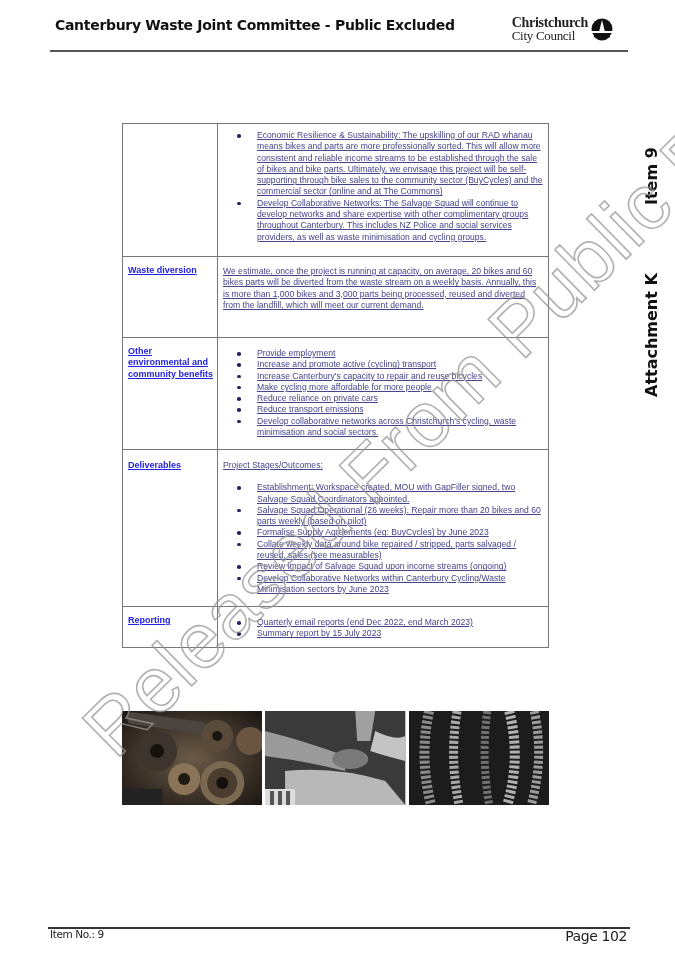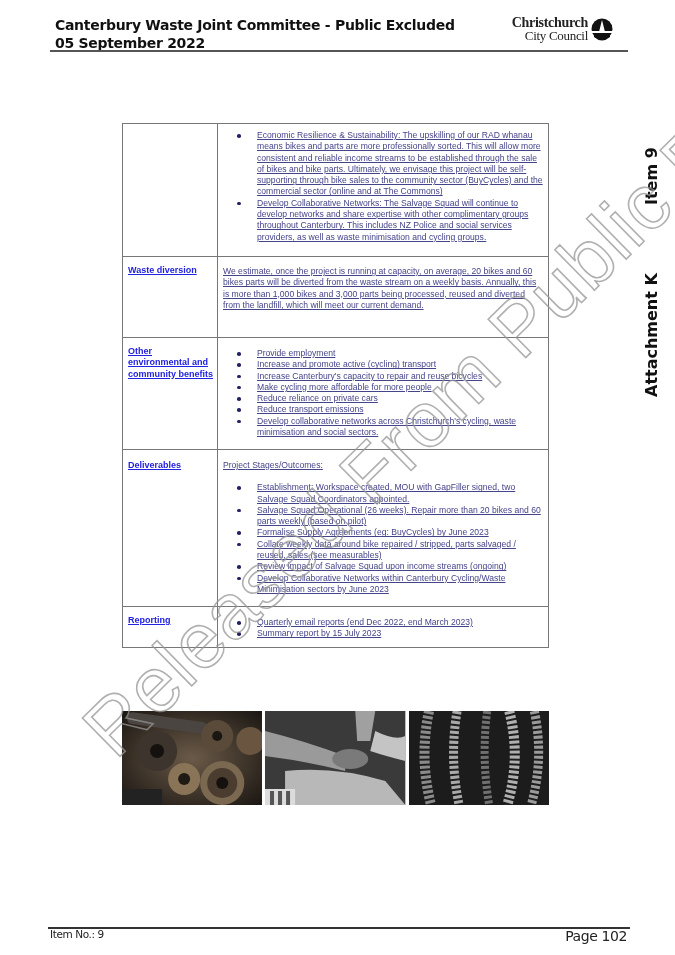--- a/index.html
+++ b/index.html
@@ -1,21 +1,21 @@
 <!DOCTYPE html>
 <html><head>
 <meta charset="utf-8">
 <style>
   html, body { margin: 0; padding: 0; background: #ffffff; }
   body { width: 675px; height: 955px; position: relative; overflow: hidden; font-family: "Liberation Sans", sans-serif; }
 
   .header-title { position: absolute; left: 55px; top: 16px; font-family: "DejaVu Sans", sans-serif; font-weight: bold; font-size: 14px; line-height: 18px; color: #111; letter-spacing: -0.3px; }
   .header-rule { position: absolute; left: 50px; top: 50px; width: 578px; height: 2px; background: #555; }
   .logo { position: absolute; left: 494px; top: 16px; width: 120px; height: 30px; }
-  .logo-text { position: absolute; right: 26px; top: 0; text-align: right; font-family: "Liberation Serif", serif; color: #222; line-height: 13px; }
+  .logo-text { position: absolute; right: 26px; top: 0; text-align: left; font-family: "Liberation Serif", serif; color: #222; line-height: 13px; }
   .logo-text .l1 { font-weight: bold; font-size: 14px; letter-spacing: -0.3px; }
   .logo-text .l2 { font-size: 13px; letter-spacing: -0.3px; }
   .logo-mark { position: absolute; right: 0; top: 2px; width: 24px; height: 24px; }
 
   .side-label { position: absolute; font-family: "DejaVu Sans", sans-serif; font-weight: bold; font-size: 16px; color: #111; transform: rotate(-90deg); transform-origin: left top; white-space: nowrap; }
   .side-item { left: 642px; top: 205px; }
   .side-attach { left: 642px; top: 397px; }
 
   .doc-table { position: absolute; left: 122px; top: 123px; width: 427px; border-collapse: collapse; }
   .doc-table td { border: 1.3px solid #777; vertical-align: top; padding: 0; text-decoration: underline; }
@@ -35,21 +35,20 @@
   .footer-left { position: absolute; left: 50px; top: 928px; font-family: "DejaVu Sans", sans-serif; font-size: 10.5px; color: #222; letter-spacing: -0.4px; }
   .footer-right { position: absolute; right: 48px; top: 928px; font-family: "DejaVu Sans", sans-serif; font-size: 14px; color: #222; letter-spacing: -0.4px; }
 
   .watermark { position: absolute; left: -12px; top: 430px; width: 760px; text-align: center; transform: rotate(-44.5deg); transform-origin: center center; font-family: "Liberation Sans", sans-serif; font-size: 78px; color: transparent; -webkit-text-stroke: 1.6px rgba(150,150,150,0.75); white-space: nowrap; pointer-events: none; letter-spacing: 1px; }
 </style>
 </head>
 <body>
 
 <div class="header-title">
   <div>Canterbury Waste Joint Committee - Public Excluded</div>
-  <div>05 September 2022</div>
 </div>
 <div class="logo">
   <div class="logo-text">
     <div class="l1">Christchurch</div>
     <div class="l2">City Council</div>
   </div>
   <svg class="logo-mark" viewBox="0 0 24 24">
     <circle cx="12" cy="11" r="10.5" fill="#111"></circle>
     <path d="M12 2 L15 14 L9 14 Z" fill="#fff"></path>
     <rect x="1" y="13" width="22" height="2" fill="#fff"></rect>

